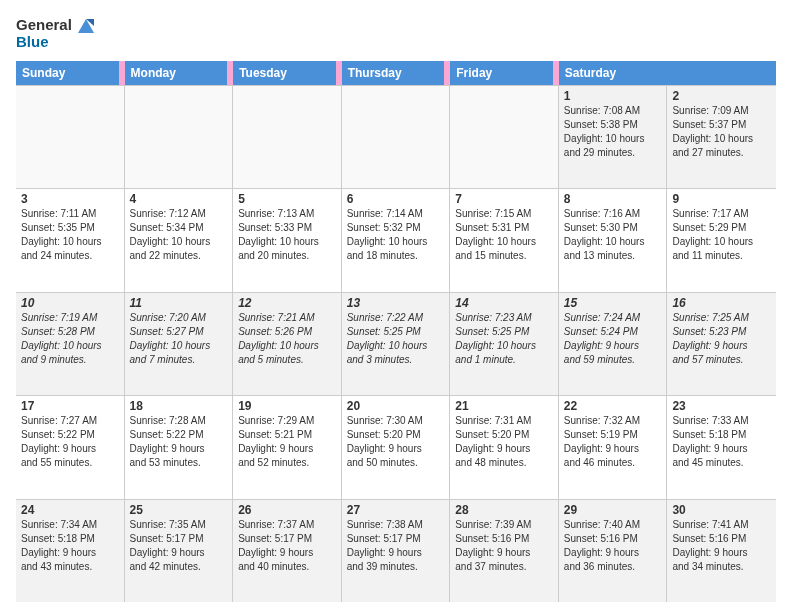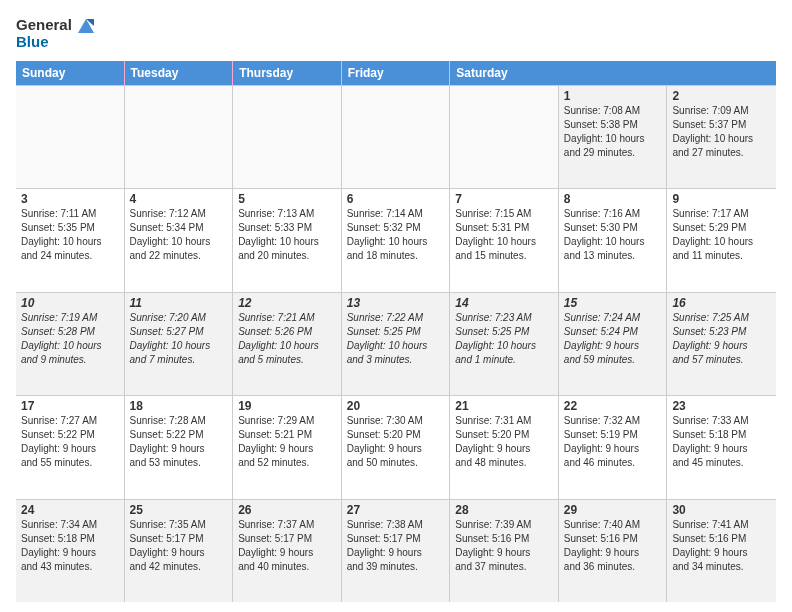--- a/index.html
+++ b/index.html
@@ -50,21 +50,21 @@
       display: grid;
       grid-template-columns: repeat(7, 1fr);
       background: #4a90d9;
     }
     .cal-header-cell {
       color: #fff;
       font-size: 12px;
       font-weight: bold;
       padding: 5px 6px;
       text-align: left;
-      border-right: 1px solid #f9a8d4;
+      border-right: 6px solid #f9a8d4;
     }
     .cal-header-cell:last-child { border-right: none; }
     .cal-body {
       flex: 1;
       display: flex;
       flex-direction: column;
     }
     .cal-row {
       display: grid;
       grid-template-columns: repeat(7, 1fr);
@@ -114,20 +114,21 @@
 </div>
     <div class="title-block">
       <div class="month-title"></div>
       <div class="location"></div>
     </div>
   </div>
 
   <div class="calendar">
     <div class="cal-header">
     <div class="cal-header-cell">Sunday</div>
+        <div class="cal-header-cell">Monday</div>
         <div class="cal-header-cell">Tuesday</div>
         <div class="cal-header-cell">Thursday</div>
         <div class="cal-header-cell">Friday</div>
         <div class="cal-header-cell">Saturday</div>
       </div>
     <div class="cal-body">
     <div class="cal-row" style="border-top: 1px solid rgb(204, 204, 204); flex: 1 1 0%;">
           <div class="cal-cell empty"></div>
           <div class="cal-cell empty"></div>
           <div class="cal-cell empty"></div>

